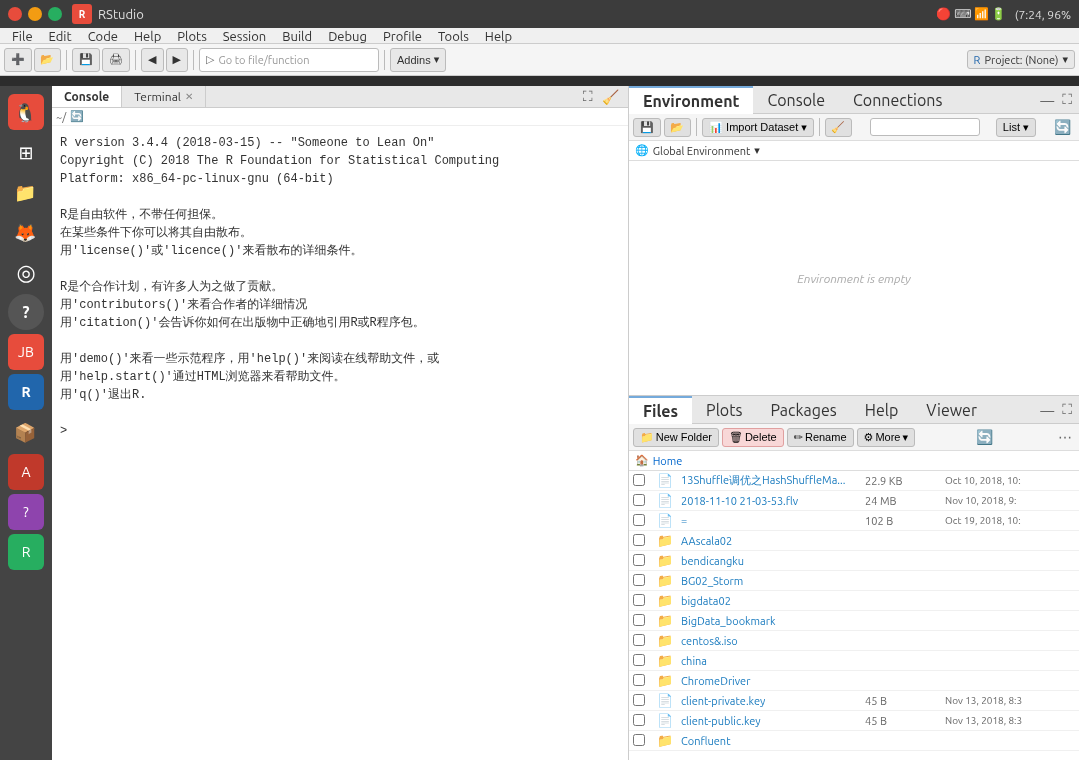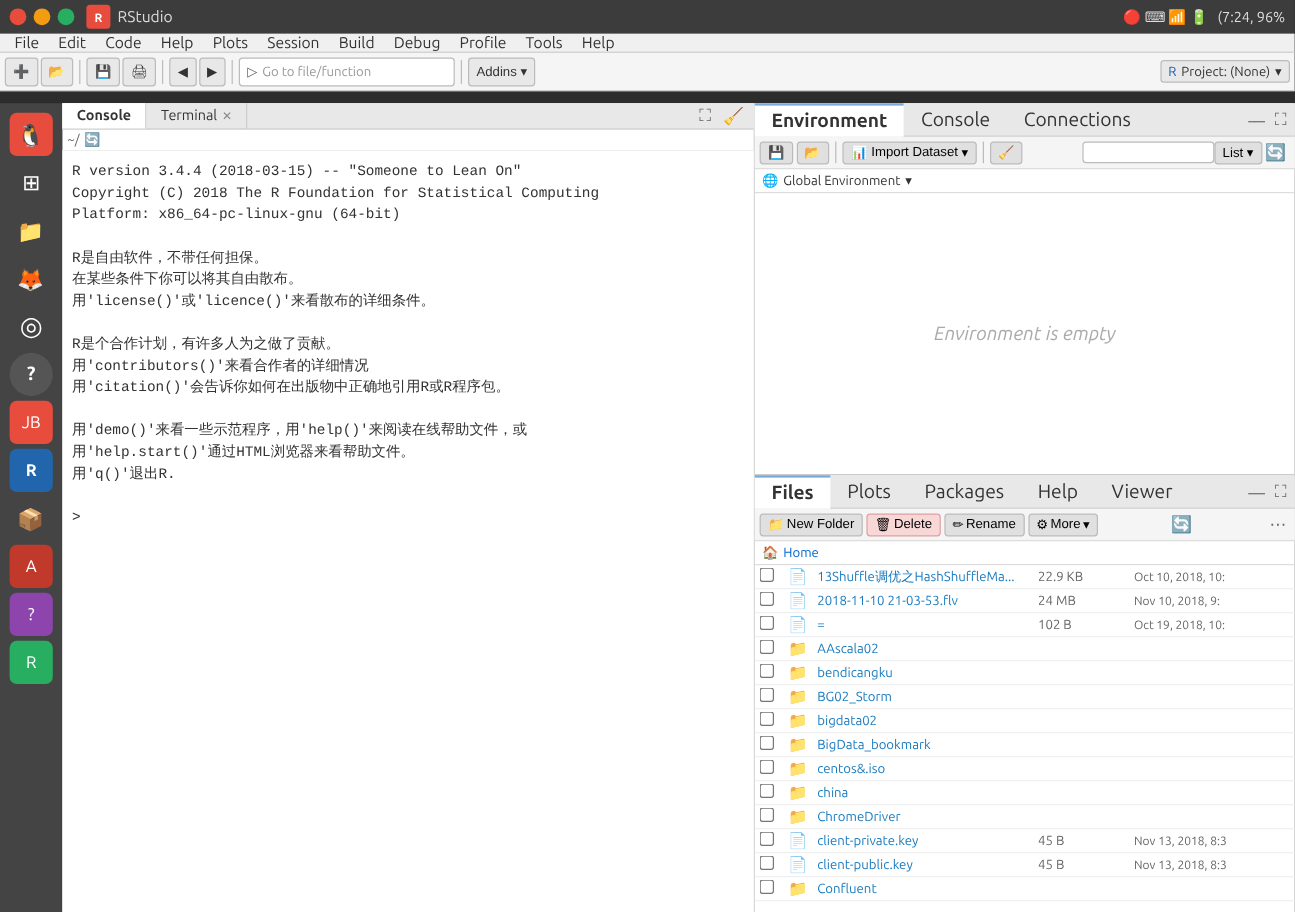--- a/index.html
+++ b/index.html
@@ -304,21 +304,21 @@
       gap: 4px;
       font-size: 11px;
     }
 
     .env-empty {
       flex: 1;
       display: flex;
       align-items: center;
       justify-content: center;
       color: #aaa;
-      font-size: 16px;
+      font-size: 12px;
       font-style: italic;
     }
 
     
     .files-toolbar {
       display: flex;
       align-items: center;
       padding: 3px 4px;
       gap: 3px;
       border-bottom: 1px solid #ddd;
@@ -535,21 +535,21 @@
         <button class="env-btn">💾</button>
         <button class="env-btn">📂</button>
         <div style="width:1px;height:18px;background:#bbb;margin:0 2px;"></div>
         <button class="env-select">
           <span>📊</span>
           <span>Import Dataset</span>
           <span>▾</span>
         </button>
         <div style="width:1px;height:18px;background:#bbb;margin:0 2px;"></div>
         <button class="env-btn">🧹</button>
-        <div style="margin-left:auto;display:flex;align-items:center;gap:0;">
+        <div style="margin-left:auto;display:flex;align-items:center;gap:16px;">
           <input class="env-search" type="text" placeholder="" style="">
           <button class="env-list-btn">
             <span>List</span>
             <span>▾</span>
           </button>
           <button class="pane-action">🔄</button>
         </div>
       </div>
 
       <div class="global-env-bar">

